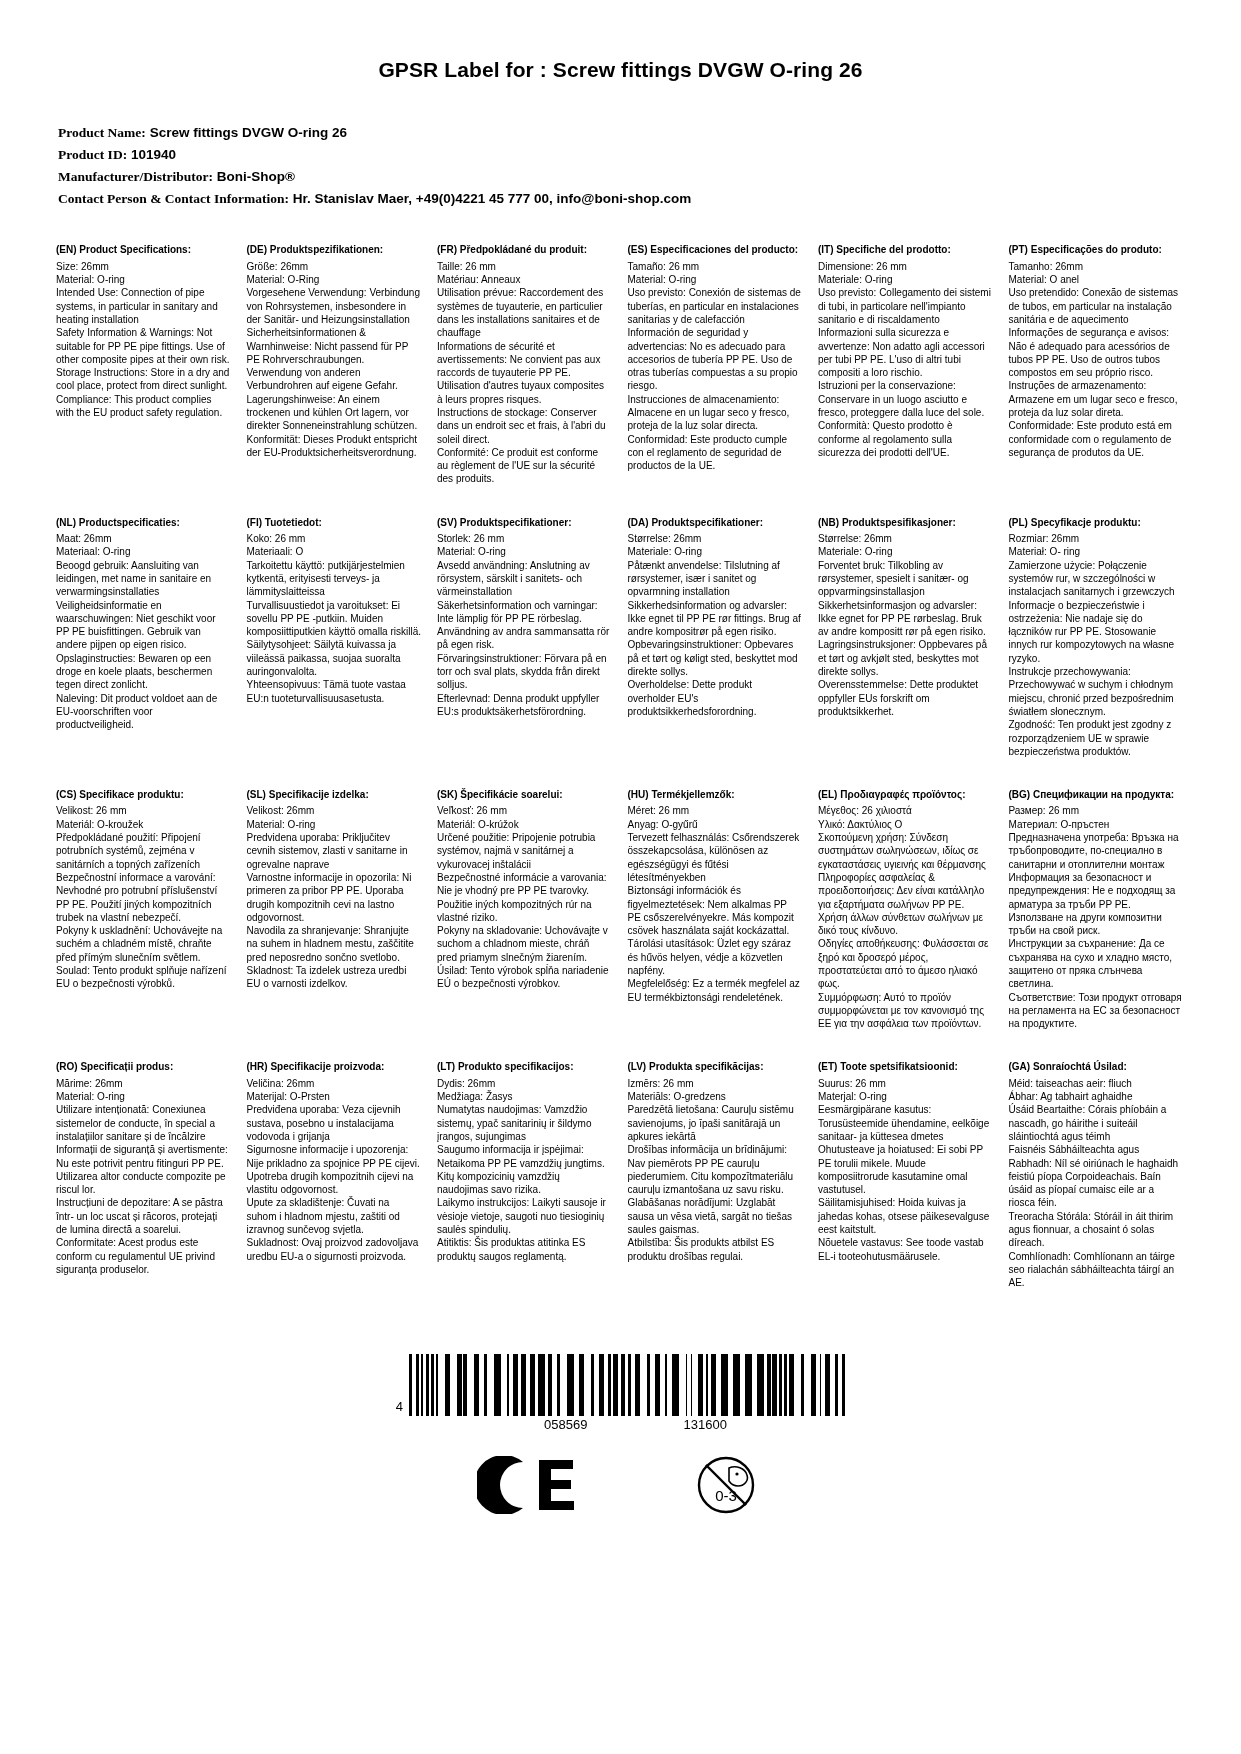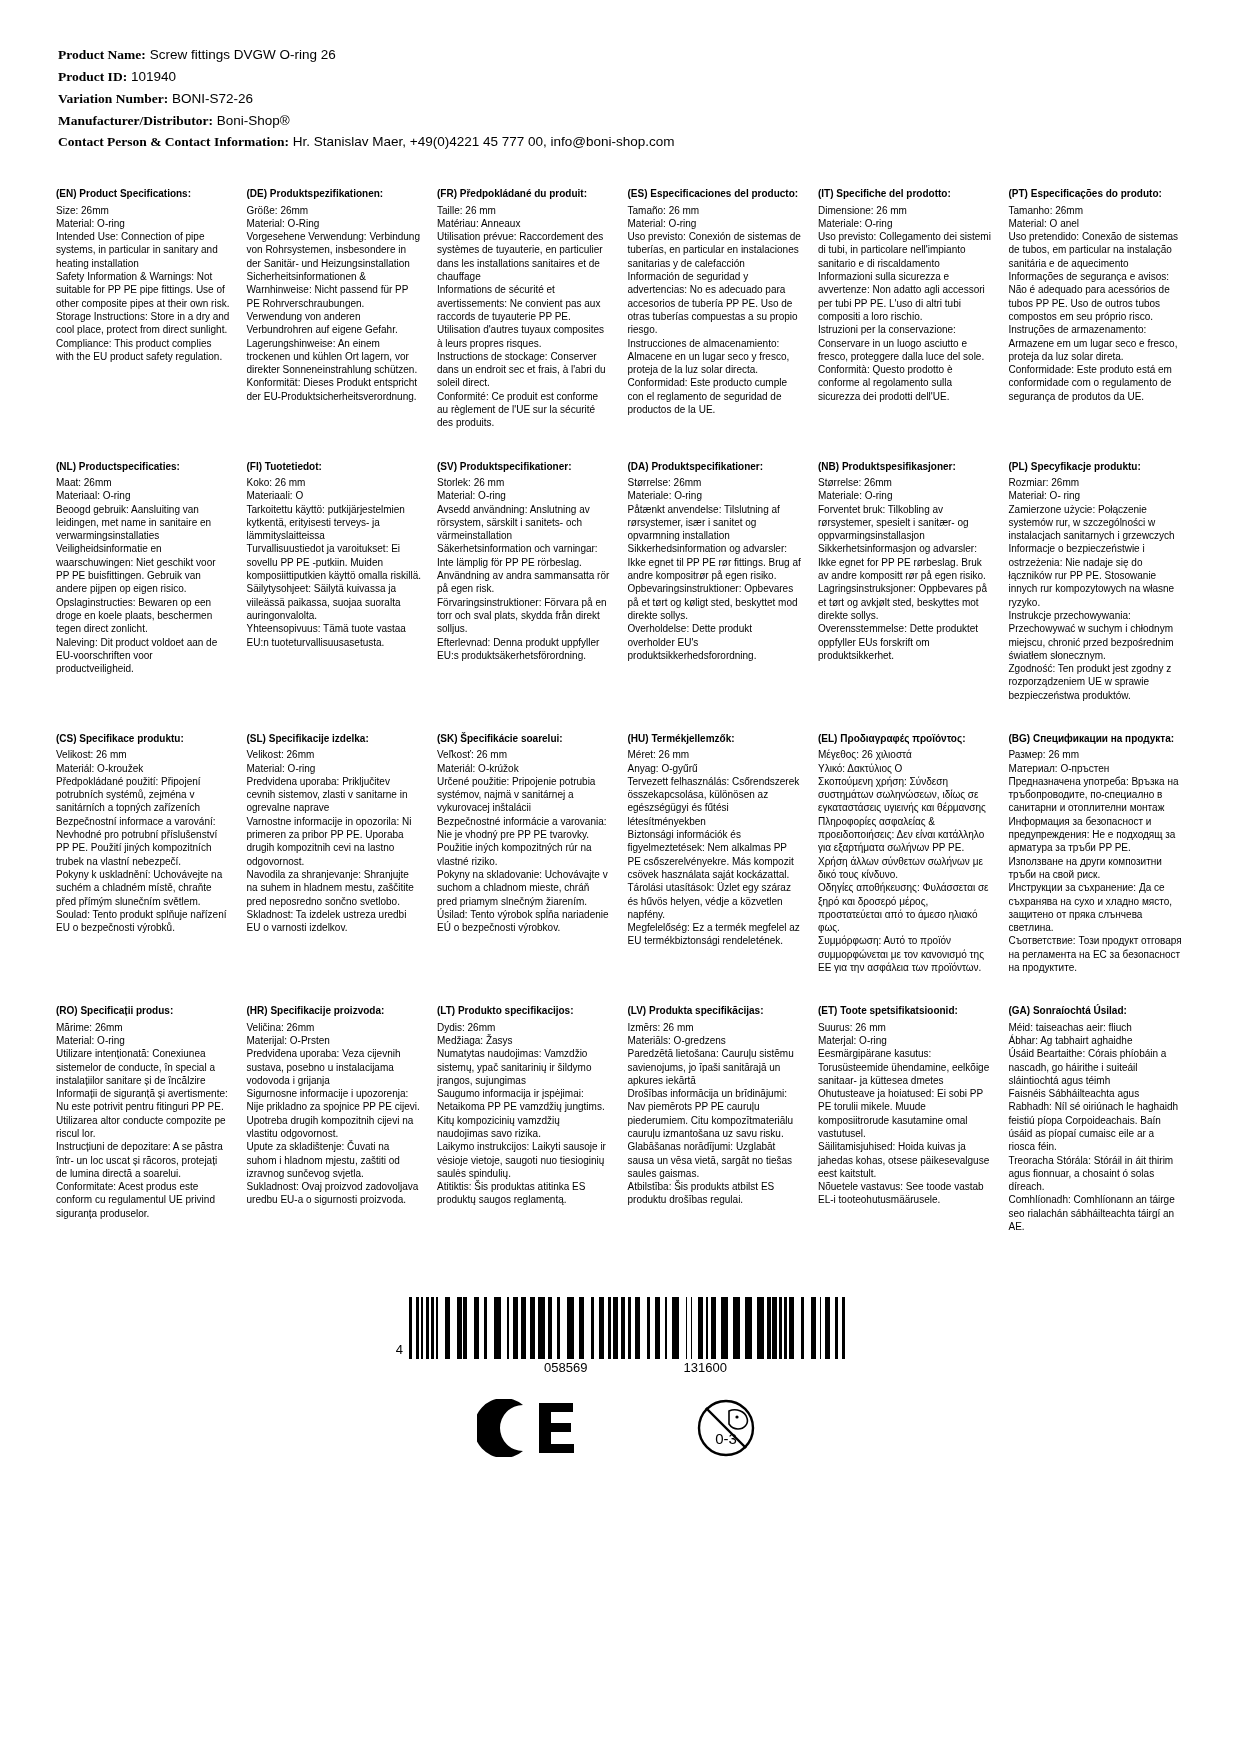--- a/index.html
+++ b/index.html
@@ -33,21 +33,21 @@
     line-height: 1.62;
   }
   .meta-row {
     white-space: nowrap;
   }
   .meta-label {
     font-weight: bold;
     font-family: Liberation Serif, serif;
   }
   .meta-value {
-    font-weight: normal;
+    font-weight: bold;
   }
   .spec-grid {
     display: grid;
     grid-template-columns: repeat(6, 1fr);
     column-gap: 14px;
     row-gap: 0px;
   }
   .spec-cell {
     font-size: 10px;
     line-height: 1.33;
@@ -108,33 +108,30 @@
   }
   .ce-mark svg, .age-mark svg {
     display: block;
   }
 </style>
 </head>
 <body>
 
 <div class="page">
 
+  <h1 class="doc-title">GPSR Label for : Screw fittings DVGW O-ring 26</h1>
 
   <div class="meta">
     <div class="meta-row">
       <span class="meta-label">Product Name:</span>
       <span class="meta-value">Screw fittings DVGW O-ring 26</span>
     </div>
     <div class="meta-row">
       <span class="meta-label">Product ID:</span>
       <span class="meta-value">101940</span>
-    </div>
-    <div class="meta-row">
-      <span class="meta-label">Variation Number:</span>
-      <span class="meta-value">BONI-S72-26</span>
     </div>
     <div class="meta-row">
       <span class="meta-label">Manufacturer/Distributor:</span>
       <span class="meta-value">Boni-Shop®</span>
     </div>
     <div class="meta-row">
       <span class="meta-label">Contact Person &amp; Contact Information:</span>
       <span class="meta-value">Hr. Stanislav Maer, +49(0)4221 45 777 00, info@boni-shop.com</span>
     </div>
   </div>

